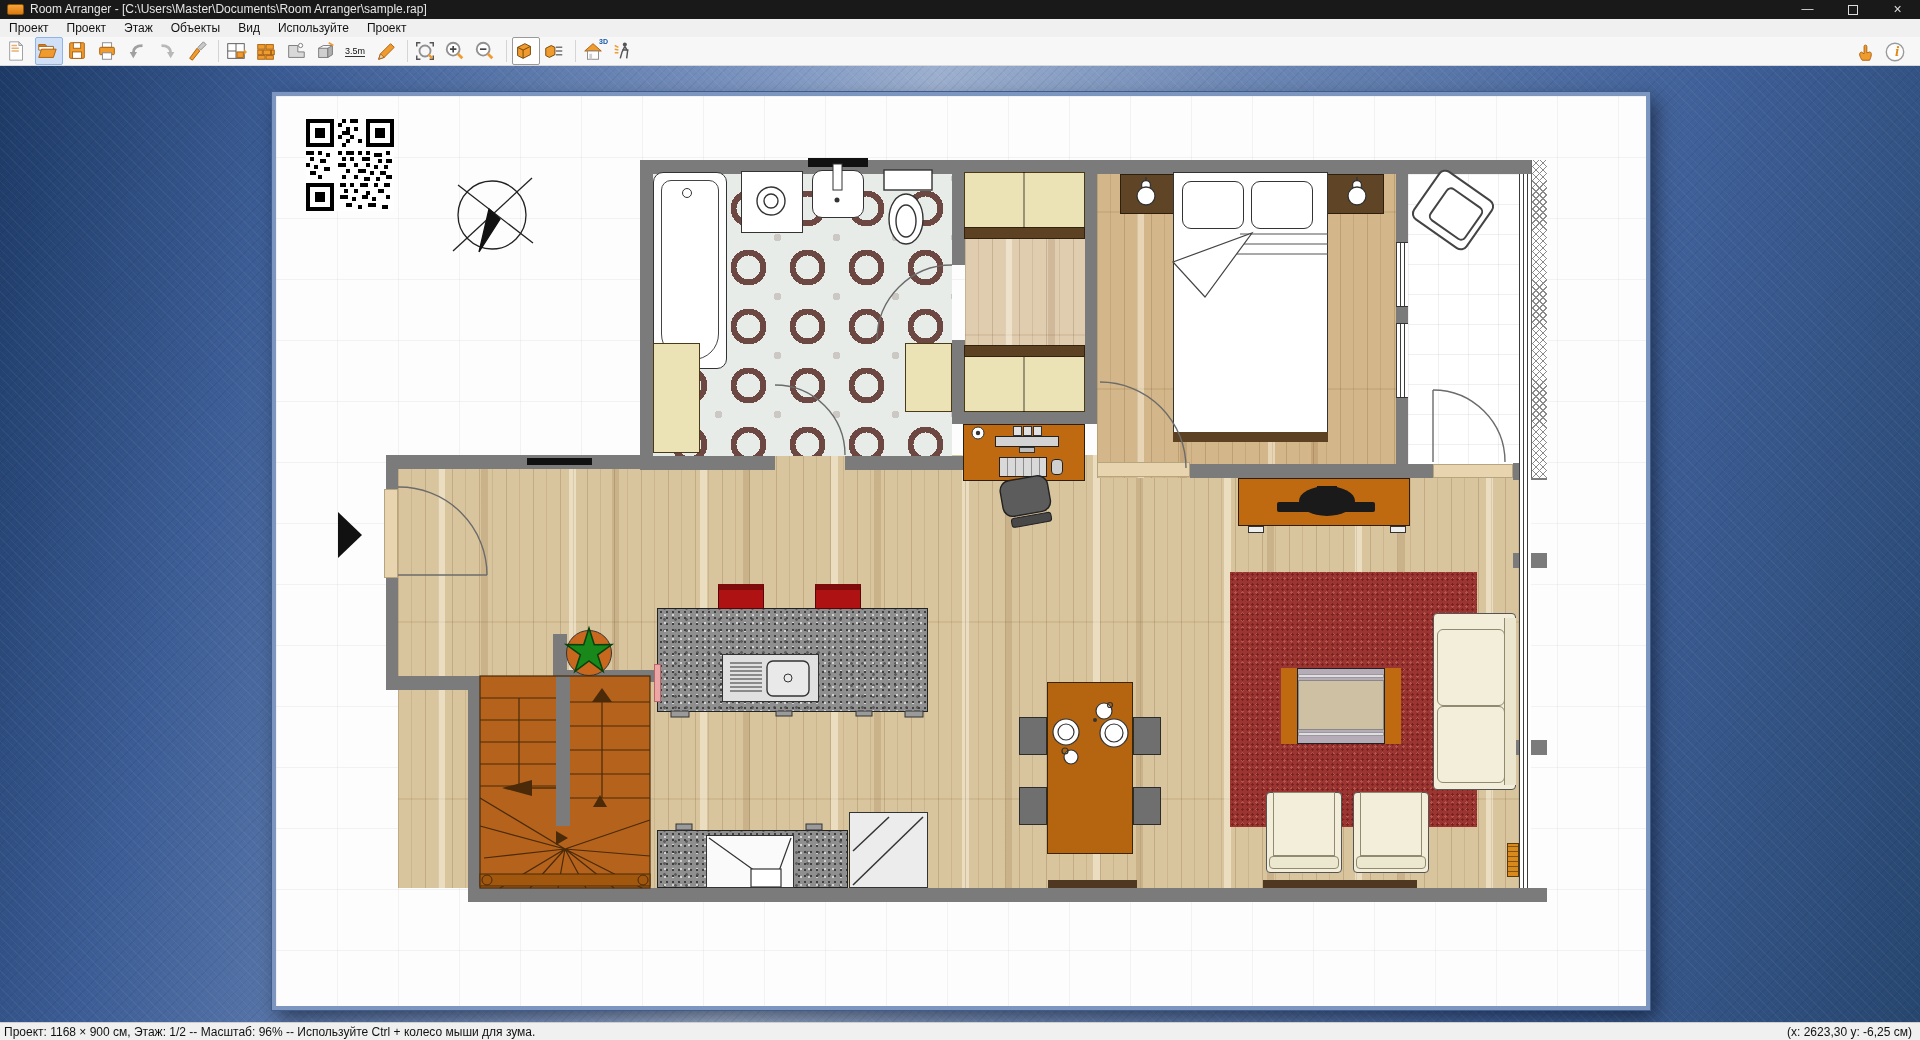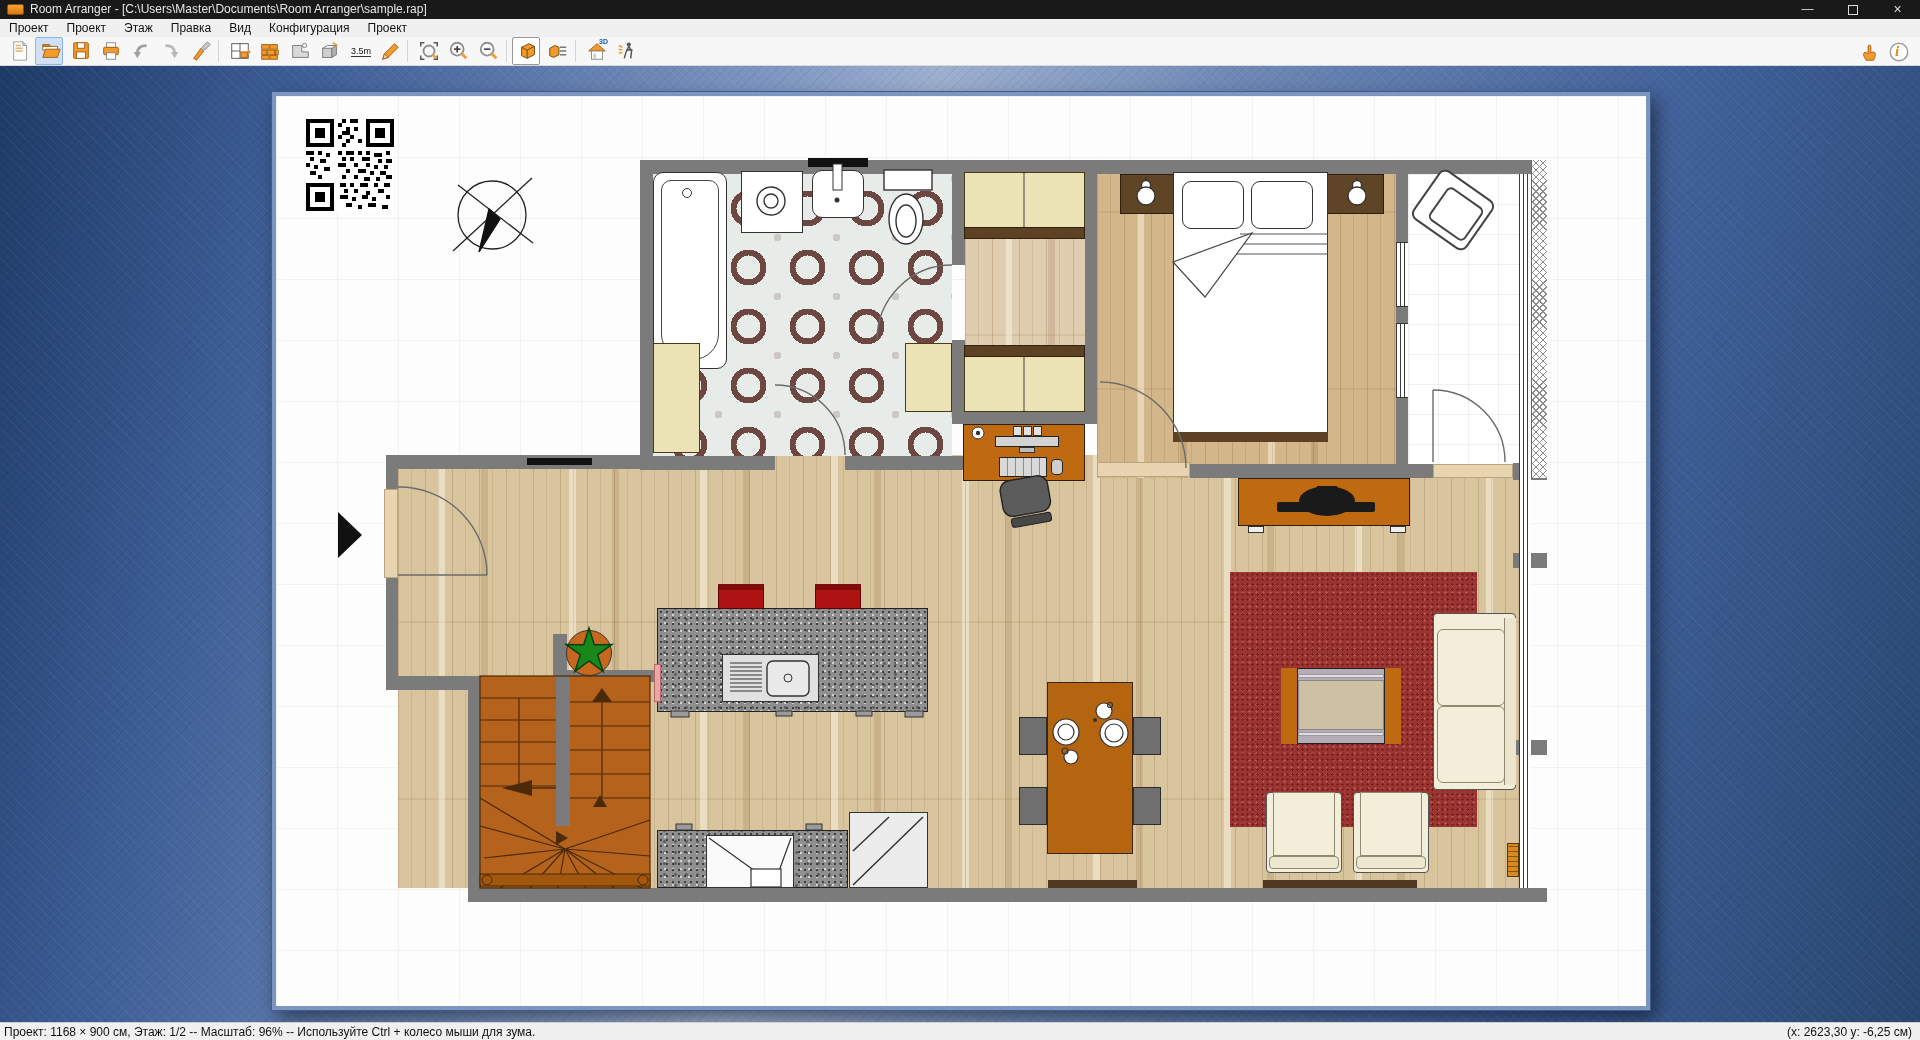--- a/index.html
+++ b/index.html
@@ -8,21 +8,21 @@
   
   #titlebar{left:0;top:0;width:1920px;height:26px;background:#191919;color:#e6e6e6;font-size:12px;text-decoration:underline;}
   #title-text{left:30px;top:2px;white-space:nowrap;}
   #app-icon{left:7px;top:4px;width:17px;height:11px;background:linear-gradient(#f7a33b,#d97a10);border-radius:2px;border:1px solid #8a5206;}
   #win-controls{right:0;top:0;height:19px;display:flex;}
   .winbtn{width:45px;height:19px;line-height:18px;text-align:center;color:#dcdcdc;font-size:12px;}
   #restore-glyph{display:inline-block;width:8px;height:8px;border:1px solid #dcdcdc;margin-top:5px;position:relative;}
   #menubar{left:0;top:19px;width:1920px;height:18px;background:#f0f0f0;display:flex;align-items:center;font-size:12px;color:#111;}
   .menu-item{padding:1px 9px;height:16px;line-height:16px;}
   #toolbar{left:0;top:37px;width:1920px;height:29px;background:#f7f7f7;border-bottom:1px solid #d8d8d8;display:flex;align-items:center;padding-left:4px;}
-  .tbi{width:26px;height:26px;margin:16px 1px;display:flex;align-items:center;justify-content:flex-end;border:1px solid transparent;border-radius:2px;position:relative;}
+  .tbi{width:26px;height:26px;margin:16px 1px;display:flex;align-items:center;justify-content:flex-start;border:1px solid transparent;border-radius:2px;position:relative;}
   .tbi svg{width:22px;height:22px;}
   .tbi.hl{background:#cfe0f7;border-color:#8fb4e8;}
   .tbi.active{background:#fff;border-color:#9a9a9a;}
   .tbsep{width:1px;height:22px;background:#d5d5d5;margin:0 4px;}
   .tb-right{position:absolute;right:8px;top:37px;height:29px;display:flex;align-items:center;}
   #measure-label{font-size:9px;border-bottom:1px solid #333;color:#111;line-height:10px;}
   #info-letter{position:absolute;left:0;top:0;width:26px;height:26px;text-align:center;line-height:25px;color:#e08a14;font-family:"Liberation Serif",serif;font-style:italic;font-weight:bold;font-size:15px;}
   #house3d-label{position:absolute;right:0px;top:0px;font-size:7px;font-weight:bold;color:#1558a8;}
   
   #canvas{left:0;top:66px;width:1920px;height:956px;
@@ -84,23 +84,23 @@
     <span class="winbtn">—</span>
     <span class="winbtn"><span id="restore-glyph"></span></span>
     <span class="winbtn" style="font-size:14px;">×</span>
   </div>
 </div>
 
 <div class="abs" id="menubar">
   <span class="menu-item">Проект</span>
   <span class="menu-item">Проект</span>
   <span class="menu-item">Этаж</span>
-  <span class="menu-item">Правка</span>
+  <span class="menu-item">Объекты</span>
   <span class="menu-item">Вид</span>
-  <span class="menu-item">Конфигурация</span>
+  <span class="menu-item">Используйте</span>
   <span class="menu-item">Проект</span>
 </div>
 
 <div class="abs" id="toolbar">
   <span class="tbi">
       <svg viewBox="0 0 24 24">
         <path d="M4 2 h10 l4 4 v16 h-14 z" fill="#fff" stroke="#999"></path>
         <path d="M14 2 l4 4 h-4 z" fill="#ddd" stroke="#999"></path>
         <path d="M6 6 h6 M6 9 h8 M6 12 h8" stroke="#e8b070" stroke-width="1.4"></path>
       </svg>

